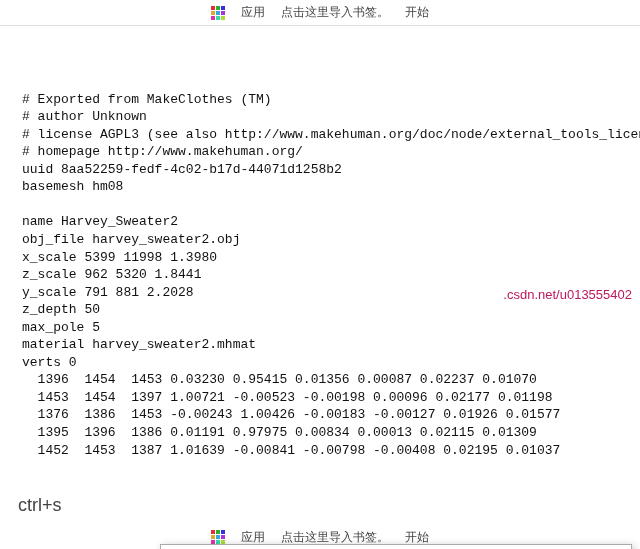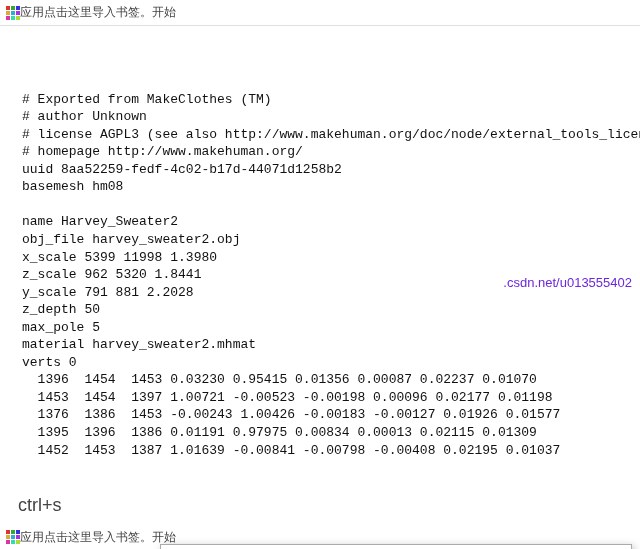--- a/index.html
+++ b/index.html
@@ -1,27 +1,27 @@
 <!DOCTYPE html>
 <html><head>
 <meta charset="utf-8">
 <style>
   * { margin: 0; padding: 0; box-sizing: border-box; }
   body { font-family: "Microsoft YaHei", Arial, sans-serif; font-size: 12px; background: #fff; width: 640px; }
   
-  .bookmark-bar { display: flex; align-items: center; padding: 4px 6px; border-bottom: 1px solid #e0e0e0; color: #555; gap: 0; }
+  .bookmark-bar { display: flex; align-items: center; padding: 4px 6px; border-bottom: 1px solid #e0e0e0; color: #555; gap: 16px; justify-content: center; }
   .apps-grid { display: grid; grid-template-columns: repeat(3, 4px); grid-template-rows: repeat(3, 4px); gap: 1px; }
   .apps-grid span { background: #666; }
   .apps-grid span:nth-child(1){background:#d33;} .apps-grid span:nth-child(2){background:#3a3;} .apps-grid span:nth-child(3){background:#33d;}
   .apps-grid span:nth-child(4){background:#da3;} .apps-grid span:nth-child(5){background:#3ad;} .apps-grid span:nth-child(6){background:#a3d;}
   .apps-grid span:nth-child(7){background:#d3a;} .apps-grid span:nth-child(8){background:#3da;} .apps-grid span:nth-child(9){background:#ad3;}
   .bm-link { color: #444; }
   
   .file-content { font-family: "SimSun","Courier New", monospace; font-size: 13px; padding: 12px 8px 8px 22px; color: #111; line-height: 1.35; white-space: pre; position: relative; }
-  .watermark { position: absolute; right: 8px; top: 248px; color: #6d28d9; font-family: Arial; font-size: 13px; pointer-events: none; }
+  .watermark { position: absolute; right: 8px; top: 260px; color: #be185d; font-family: Arial; font-size: 13px; pointer-events: none; }
   
   .shortcut { font-family: Arial; font-size: 18px; color: #444; padding: 10px 0 10px 18px; }
   
   .second-block { position: relative; }
   .bookmark-bar.small { font-size: 12px; padding: 3px 6px; }
   .file-content.small { font-size: 11px; padding: 6px 4px 4px 8px; line-height: 1.35; width: 160px; overflow: hidden; white-space: pre; font-family: "SimSun", monospace; color:#222;}
   
   .save-dialog {
     position: absolute; left: 160px; top: 18px; width: 472px; height: 120px;
     background: #fff; border: 1px solid #aaa; box-shadow: 2px 2px 8px rgba(0,0,0,0.25);

